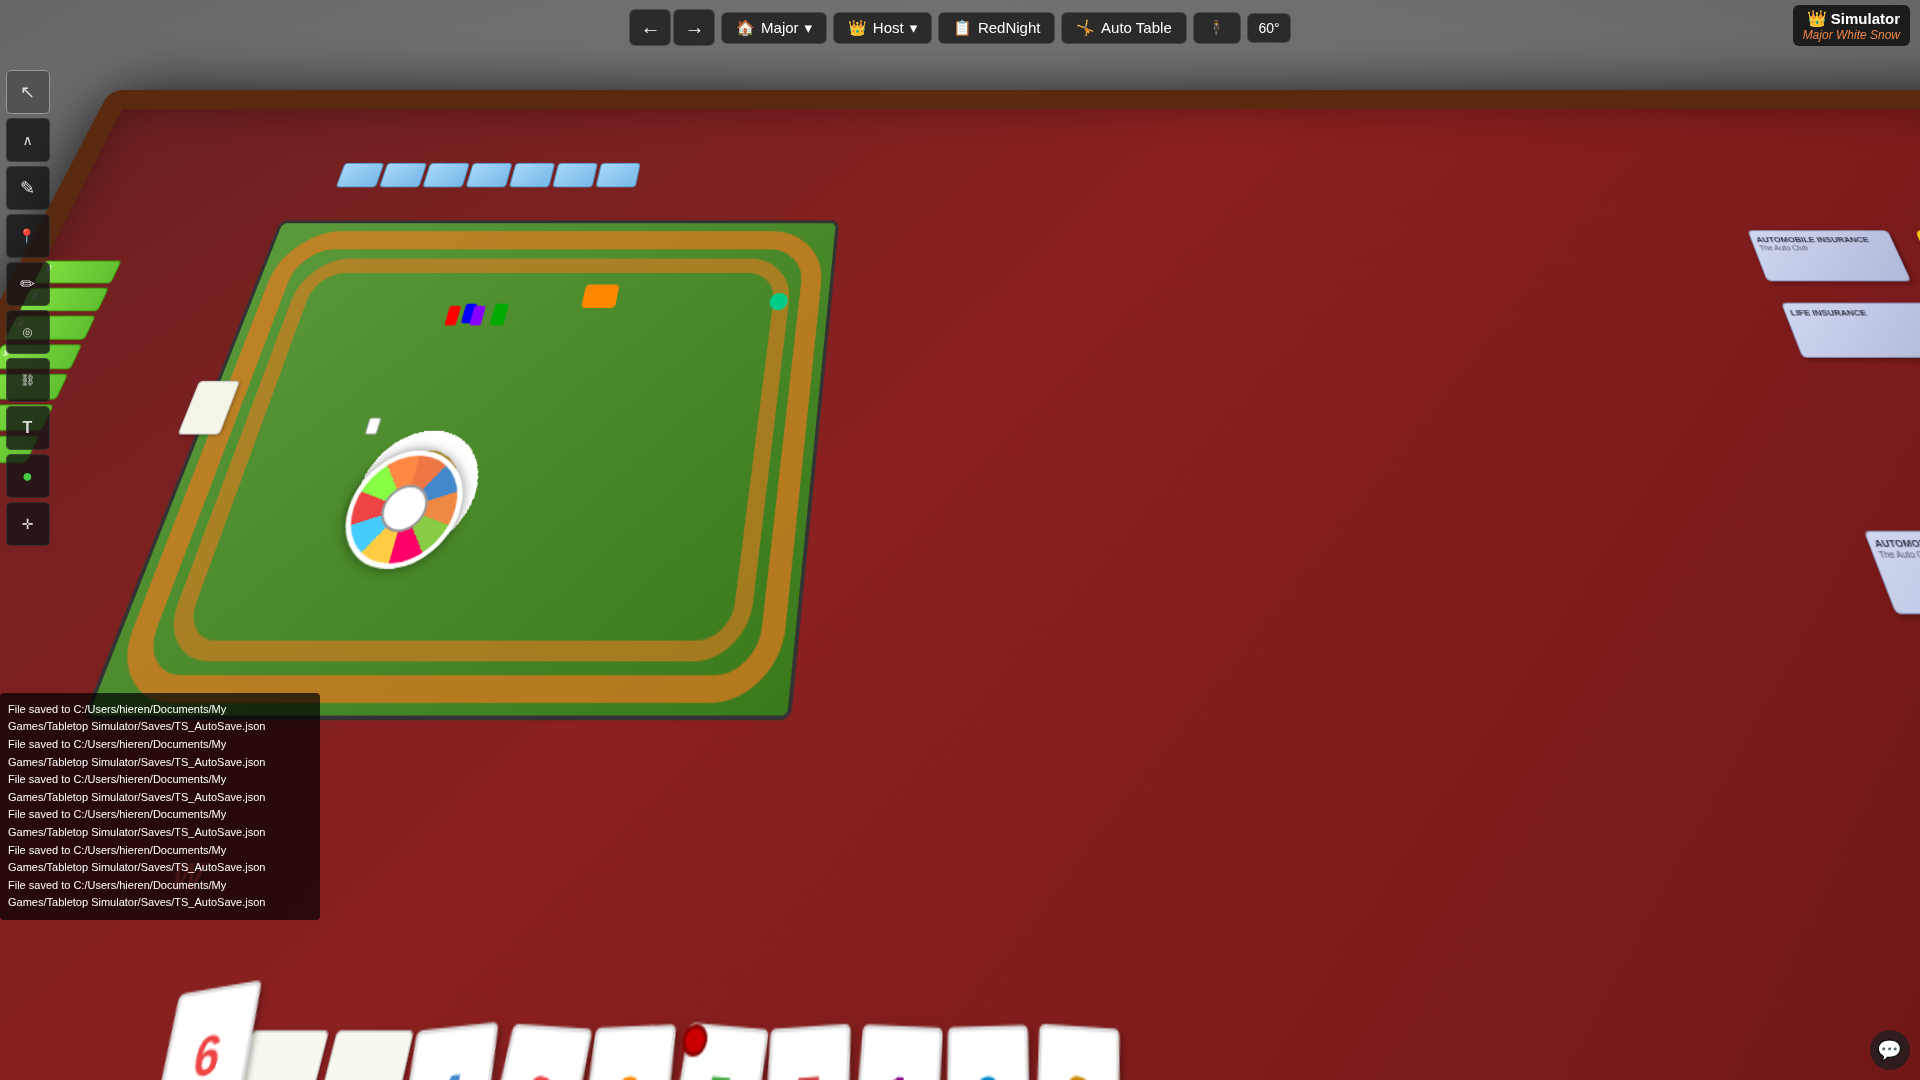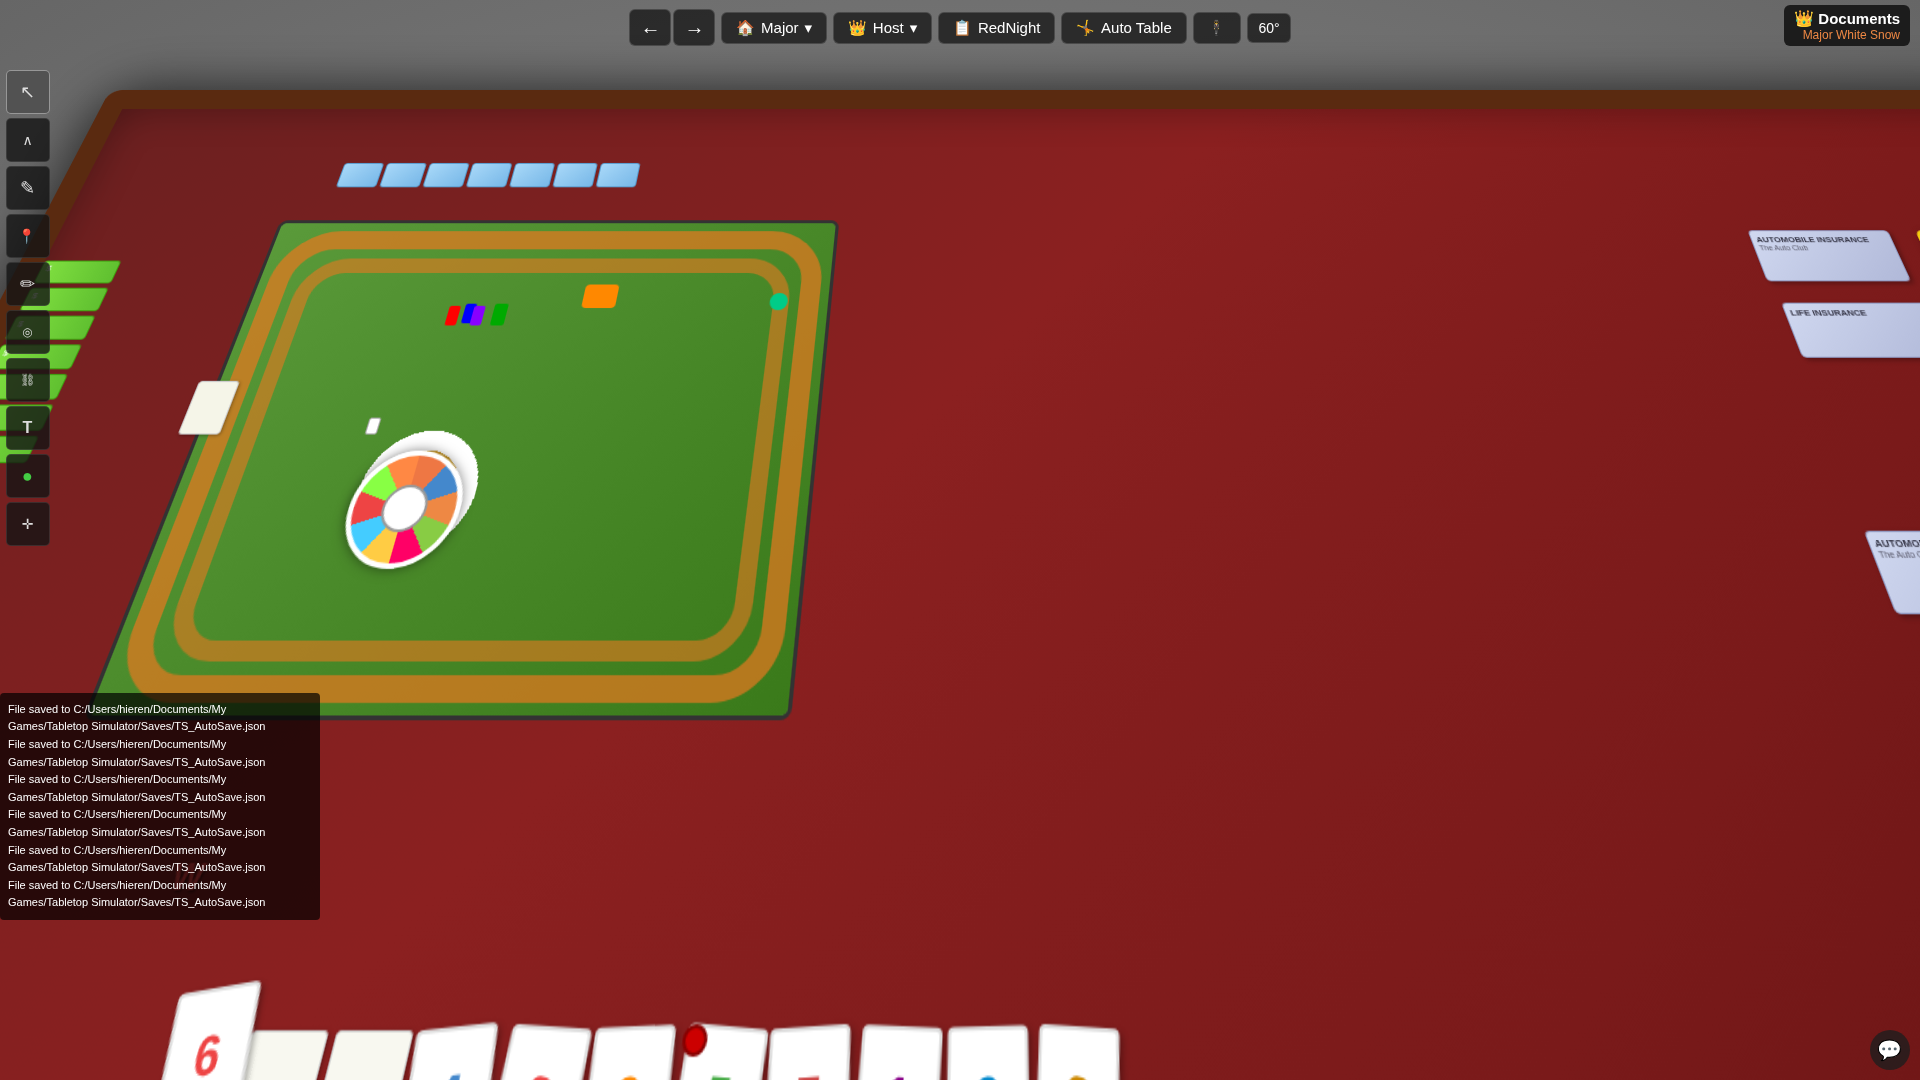--- a/index.html
+++ b/index.html
@@ -94,20 +94,21 @@
     }
 
     .user-badge .username {
       font-size: 15px;
       font-weight: bold;
     }
 
     .user-badge .status {
       font-size: 12px;
       color: #e84;
+      font-style: italic;
     }
 
     .crown-icon { color: #f90; margin-right: 4px; }
 
     
     .left-toolbar {
       position: absolute;
       left: 0;
       top: 60px;
       width: 55px;
@@ -416,21 +417,21 @@
     </button>
     <button class="btn btn-angle">
       <span>60°</span>
     </button>
   </div>
 </div>
 
 <div class="user-badge">
   <div style="display:flex; align-items:center;">
     <span class="crown-icon">👑</span>
-    <span class="username">Documents</span>
+    <span class="username">Simulator</span>
   </div>
   <span class="status">Major White Snow</span>
 </div>
 
 <div class="left-toolbar">
   <div class="tool-btn active">
     <span>↖</span>
   </div>
   <div class="tool-btn">
     <span style="font-size:14px;">∧</span>

